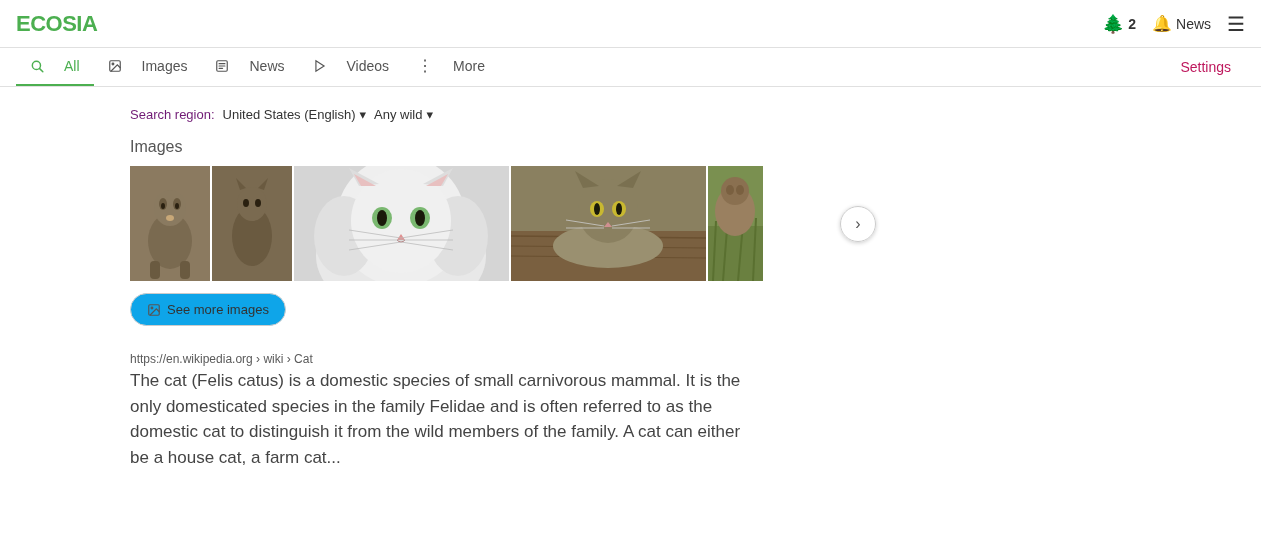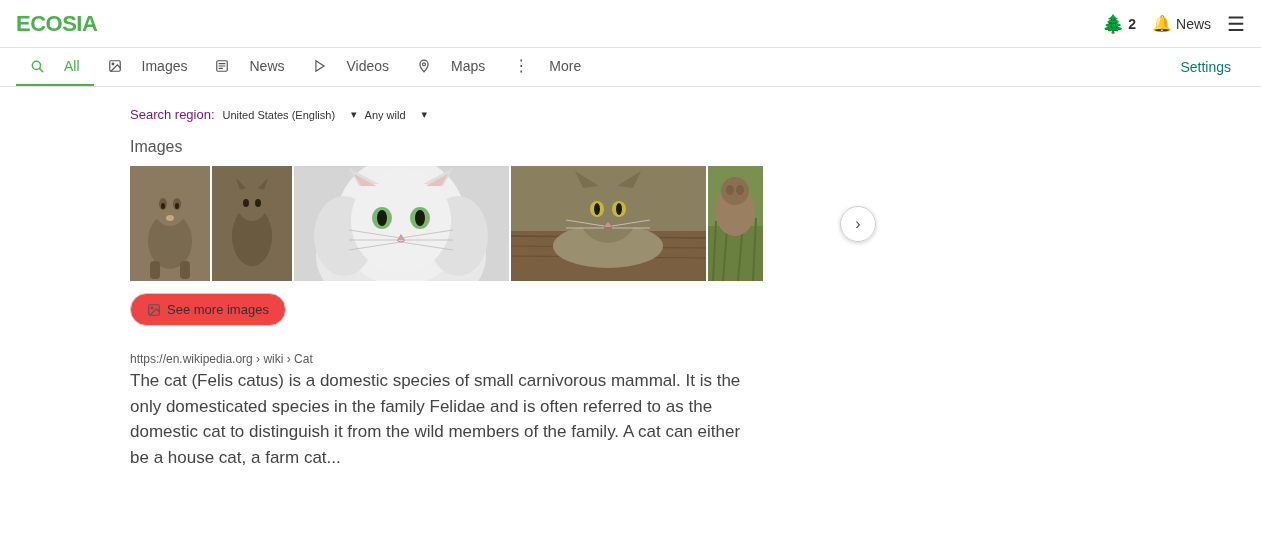--- a/index.html
+++ b/index.html
@@ -105,21 +105,21 @@
     }
     .nav-tab.active {
       color: #4caf50;
       border-bottom: 2.5px solid #4caf50;
       font-weight: 500;
     }
     .settings-tab {
       margin-left: auto;
       padding: 10px 14px;
       cursor: pointer;
-      color: #0f766e;
+      color: #be185d;
       font-size: 14px;
       background: none;
       border: none;
     }
 
     
     .main-content {
       padding: 12px 16px 12px 130px;
       max-width: 900px;
     }
@@ -130,23 +130,23 @@
       align-items: center;
       gap: 8px;
       padding: 8px 0 16px 0;
       font-size: 13px;
       color: #555;
     }
     .filter-label { font-size: 13px; color: #555; }
     .filter-select {
       display: flex;
       align-items: center;
-      gap: 16px;
-      cursor: pointer;
-      font-size: 11px;
+      gap: 4px;
+      cursor: pointer;
+      font-size: 13px;
       color: #333;
       background: none;
       border: none;
       padding: 0;
     }
 
     
     .images-section { margin-bottom: 16px; }
     .images-heading {
       font-size: 16px;
@@ -212,21 +212,21 @@
     .see-more-btn {
       display: inline-flex;
       align-items: center;
       gap: 6px;
       margin-top: 12px;
       padding: 8px 16px;
       border: 1px solid #ccc;
       border-radius: 20px;
       font-size: 13px;
       cursor: pointer;
-      background: #ef4444;
+      background: #0ea5e9;
       color: #333;
     }
 
     
     .result-url {
       font-size: 12px;
       color: #5a5a5a;
       margin-bottom: 2px;
     }
     .result-title {
@@ -291,27 +291,20 @@
       </svg>
     <span>News</span>
   </button>
   <button class="nav-tab">
     <svg width="14" height="14" viewBox="0 0 24 24" fill="none" stroke="#555" stroke-width="2" stroke-linecap="round">
         <polygon points="5 3 19 12 5 21 5 3"></polygon>
       </svg>
     <span>Videos</span>
   </button>
   <button class="nav-tab">
-    <svg width="14" height="14" viewBox="0 0 24 24" fill="none" stroke="#555" stroke-width="2" stroke-linecap="round">
-        <path d="M12 2C8.13 2 5 5.13 5 9c0 5.25 7 13 7 13s7-7.75 7-13c0-3.87-3.13-7-7-7z"></path>
-        <circle cx="12" cy="9" r="2.5"></circle>
-      </svg>
-    <span>Maps</span>
-  </button>
-  <button class="nav-tab">
     <span style="font-size:16px;line-height:1;">⋮</span>
     <span>More</span>
   </button>
   <button class="settings-tab">Settings</button>
 </div>
 
 <div class="main-content">
 
   <div class="filters-row">
     <span class="filter-label search-region-colon">Search region:</span>

